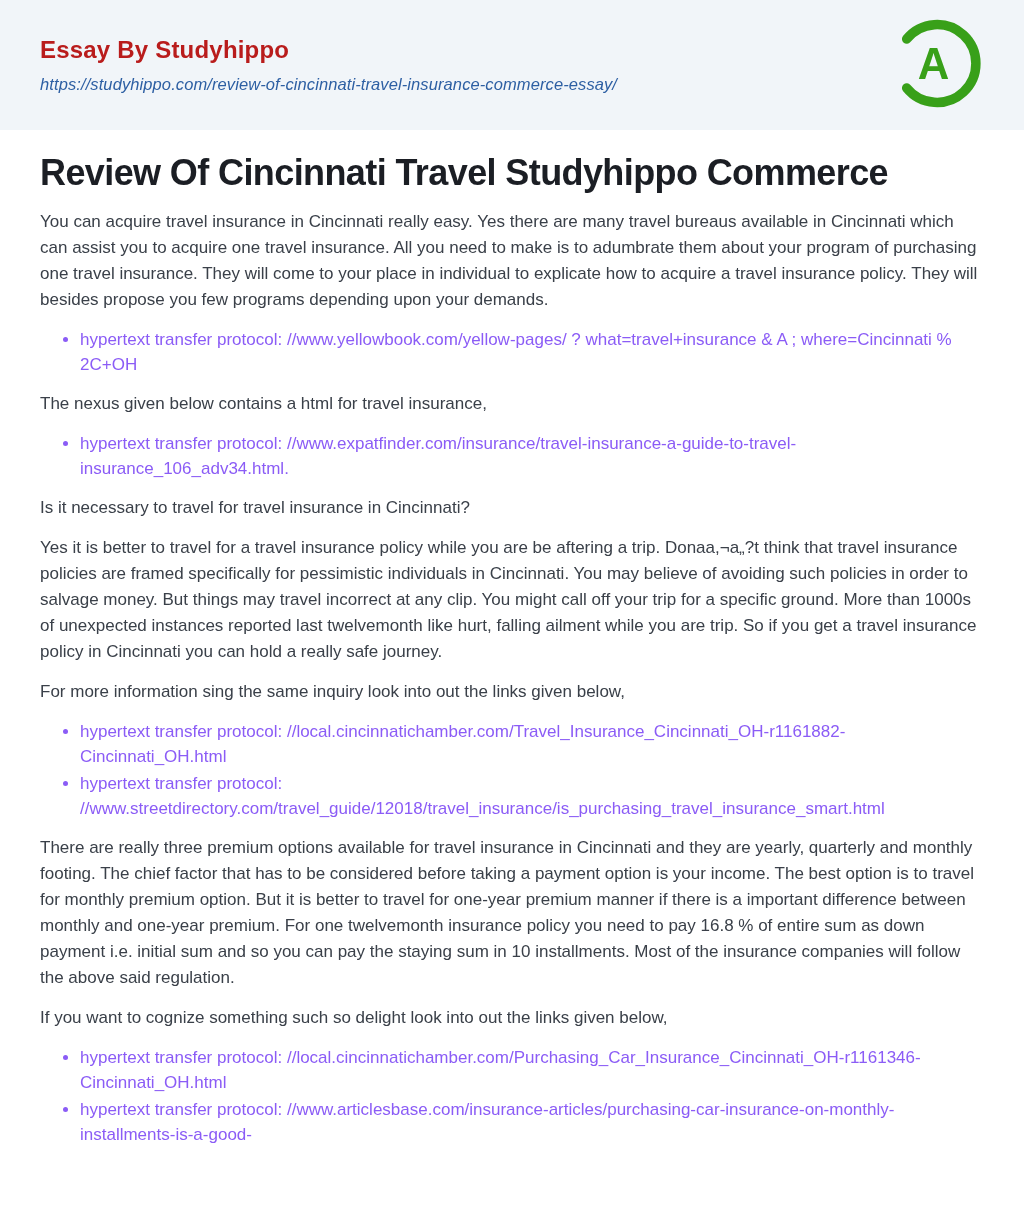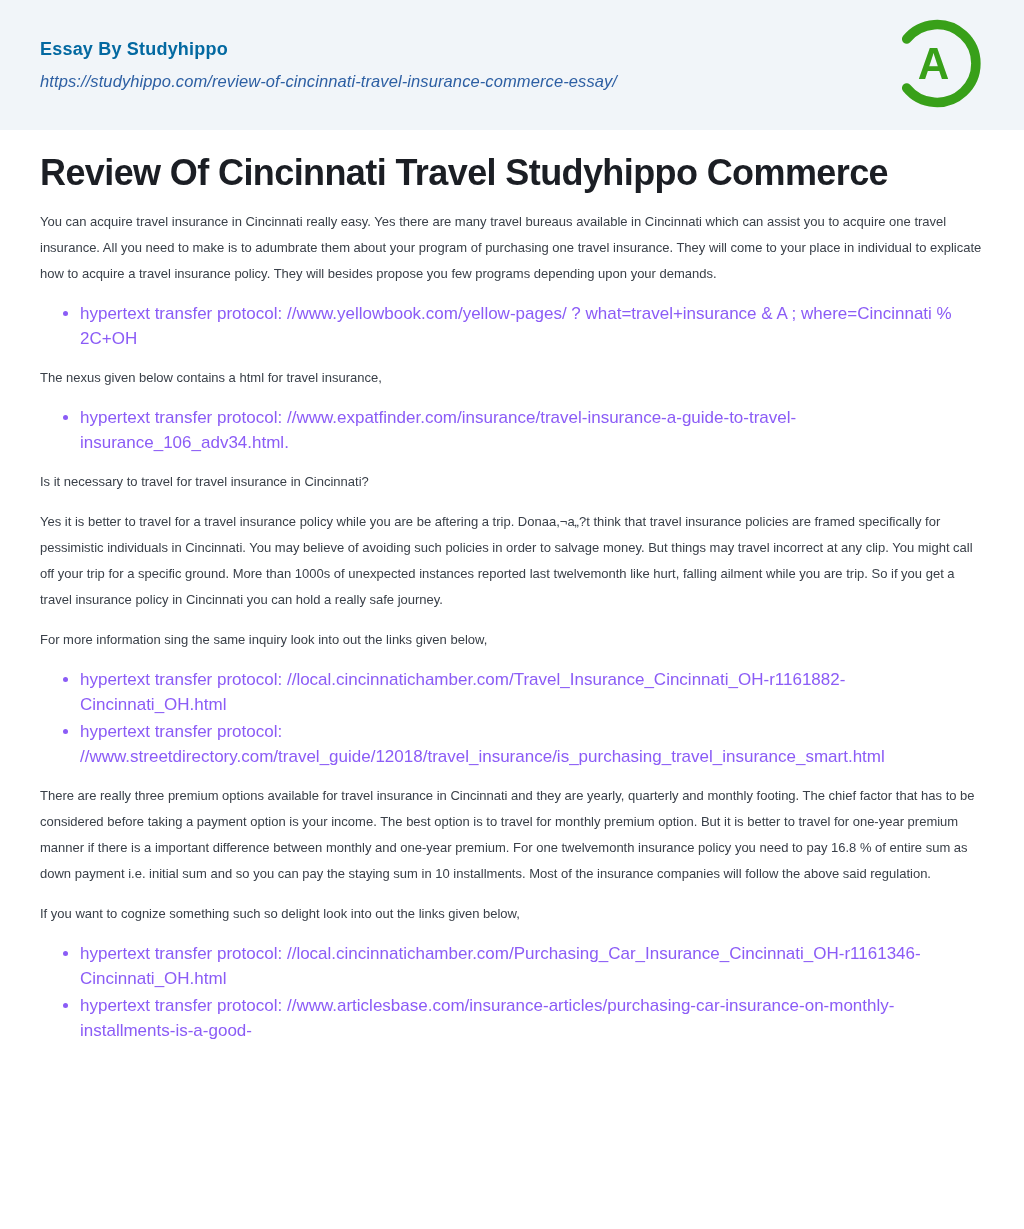--- a/index.html
+++ b/index.html
@@ -17,22 +17,22 @@
   .site-header {
     background: #f1f5f9;
     height: 130px;
     padding: 0 40px;
     display: flex;
     align-items: center;
     justify-content: space-between;
   }
   .header-text { display: flex; flex-direction: column; justify-content: center; }
   .site-title {
-    color: #0369a1;
-    font-size: 18px;
+    color: #b91c1c;
+    font-size: 24px;
     font-weight: 700;
     letter-spacing: 0.2px;
     line-height: 1.2;
   }
   .page-url {
     color: #2d5fa3;
     font-size: 16.5px;
     font-weight: 400;
     margin-top: 11px;
     letter-spacing: 0.1px;
@@ -51,21 +51,21 @@
   .article h1 {
     color: #1b1e24;
     font-size: 36px;
     font-weight: 700;
     letter-spacing: -0.6px;
     line-height: 1.15;
     margin: 2px 0 16px 0;
   }
   .article p {
     color: #3a4049;
-    font-size: 13px;
+    font-size: 17px;
     line-height: 26px;
     margin: 0 0 14px 0;
     overflow-wrap: break-word;
   }
   .article ul {
     margin: 0 0 14px 0;
     padding-left: 40px;
     list-style: disc outside;
   }
   .article li {

